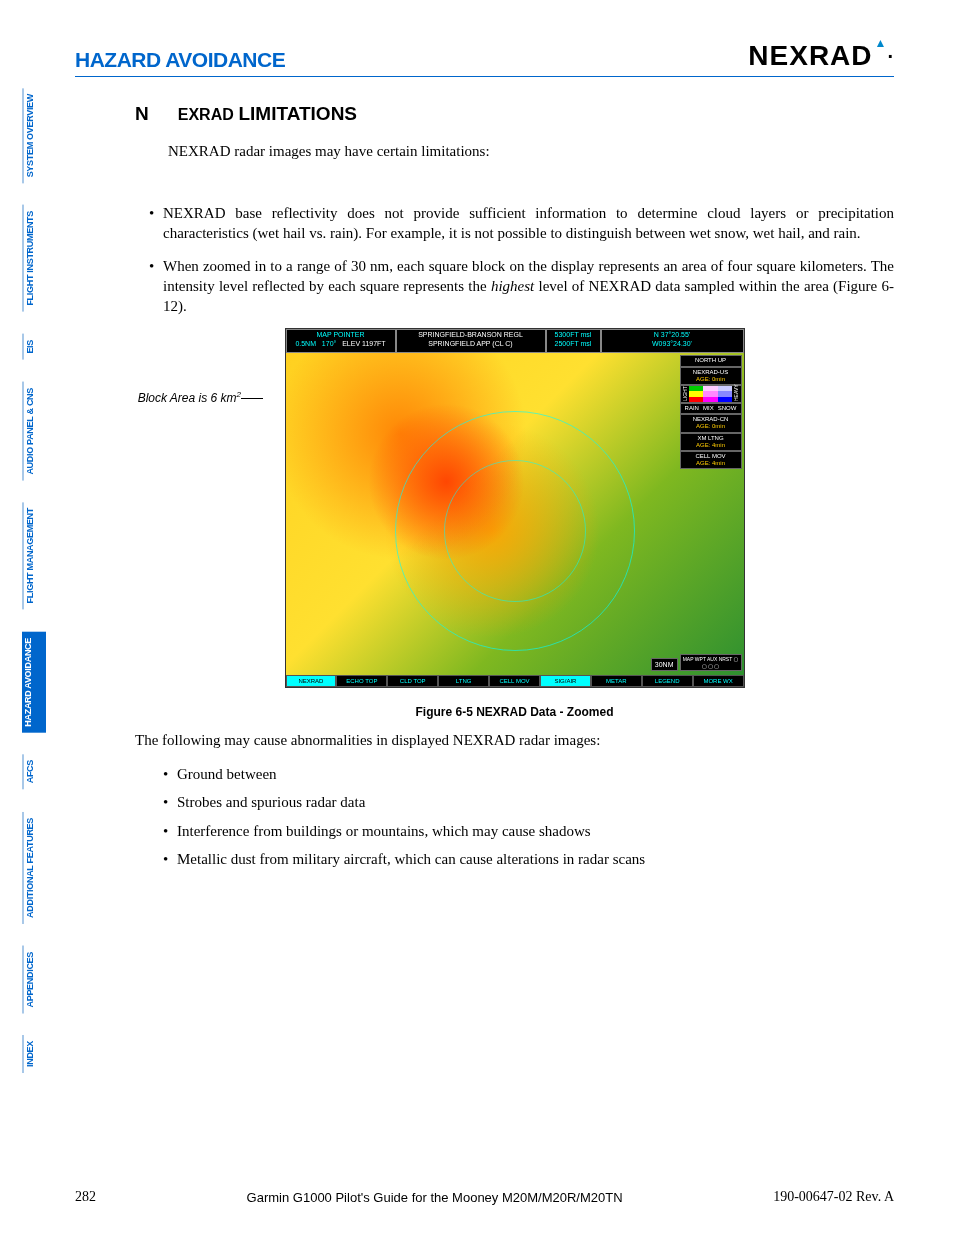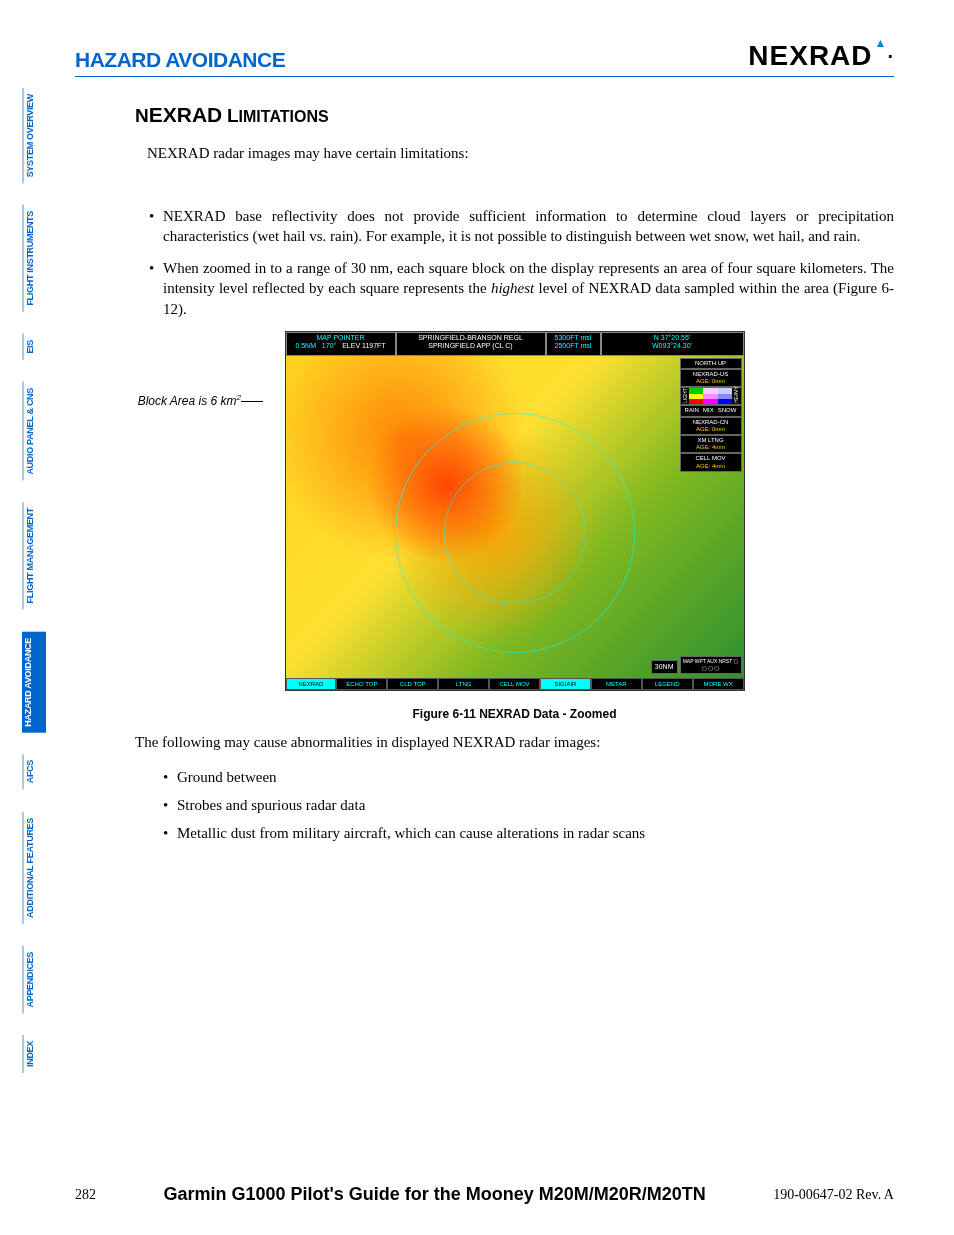--- a/index.html
+++ b/index.html
@@ -77,21 +77,21 @@
     font-size: 15px;
     line-height: 1.35;
   }
   .subheading {
     font-family: Arial, sans-serif;
     font-weight: bold;
     font-size: 17px;
     margin-bottom: 14px;
     font-variant: small-caps;
   }
-  .intro { margin-left: 12px; margin-bottom: 14px; }
+  .intro { margin-left: 33px; margin-bottom: 14px; }
   .bullets { margin-left: 14px; margin-top: 42px; }
   .bullets li {
     list-style: none;
     position: relative;
     padding-left: 14px;
     margin-bottom: 12px;
     text-align: justify;
   }
   .bullets li::before {
     content: "•";
@@ -253,22 +253,22 @@
     bottom: 30px;
     left: 75px;
     right: 60px;
     display: flex;
     justify-content: space-between;
     align-items: center;
     font-size: 14px;
   }
   .footer .center {
     font-family: Arial, sans-serif;
-    font-weight: bold;
-    font-size: 18px;
+    font-weight: normal;
+    font-size: 13px;
   }
   .sub-bullets { margin-left: 28px; }
   .sub-bullets li {
     list-style: none;
     position: relative;
     padding-left: 14px;
     margin-bottom: 8px;
   }
   .sub-bullets li::before {
     content: "•";
@@ -296,21 +296,21 @@
     <div class="tab">AUDIO PANEL &amp; CNS</div>
     <div class="tab">FLIGHT MANAGEMENT</div>
     <div class="tab active">HAZARD AVOIDANCE</div>
     <div class="tab">AFCS</div>
     <div class="tab">ADDITIONAL FEATURES</div>
     <div class="tab">APPENDICES</div>
     <div class="tab">INDEX</div>
   </div>
 
   <div class="content">
-    <div class="subheading"><span style="font-size:19px;">N</span><span style="font-size:21px;">EXRAD</span> <span style="font-size:19px;">L</span><span style="font-size:16px;">IMITATIONS</span></div>
+    <div class="subheading"><span style="font-size:19px;">N</span><span style="font-size:16px;margin-left:29px;">EXRAD</span> <span style="font-size:19px;">L</span><span style="font-size:19px;">IMITATIONS</span></div>
     <div class="intro">NEXRAD radar images may have certain limitations:</div>
     <ul class="bullets">
       <li>NEXRAD base reflectivity does not provide sufficient information to determine cloud layers or precipitation characteristics (wet hail vs. rain).  For example, it is not possible to distinguish between wet snow, wet hail, and rain.</li>
       <li>When zoomed in to a range of 30 nm, each square block on the display represents an area of four square kilometers.  The intensity level reflected by each square represents the <i>highest</i> level of NEXRAD data sampled within the area (Figure 6-12).</li>
     </ul>
 
     <div class="figure-wrap">
       <div class="callout"><span>Block Area is 6 km</span><sup>2</sup></div>
       <div class="callout-line"></div>
 
@@ -376,27 +376,28 @@
           <div class="btn">CLD TOP</div>
           <div class="btn">LTNG</div>
           <div class="btn">CELL MOV</div>
           <div class="btn inv">SIG/AIR</div>
           <div class="btn">METAR</div>
           <div class="btn">LEGEND</div>
           <div class="btn">MORE WX</div>
         </div>
       </div>
 
-      <div class="figure-caption">Figure 6-11  NEXRAD Data - Zoomed</div>
+      <div class="figure-caption">Figure 6-5  NEXRAD Data - Zoomed</div>
     </div>
 
     <div class="intro" style="margin-left:0;margin-top:8px;">The following may cause abnormalities in displayed NEXRAD radar images:</div>
     <ul class="sub-bullets">
       <li>Ground between</li>
       <li>Strobes and spurious radar data</li>
+      <li>Interference from buildings or mountains, which may cause shadows</li>
       <li>Metallic dust from military aircraft, which can cause alterations in radar scans</li>
     </ul>
   </div>
 
   <div class="footer">
     <div>282</div>
     <div class="center">Garmin G1000 Pilot's Guide for the Mooney M20M/M20R/M20TN</div>
     <div>190-00647-02  Rev. A</div>
   </div>
 </div>

